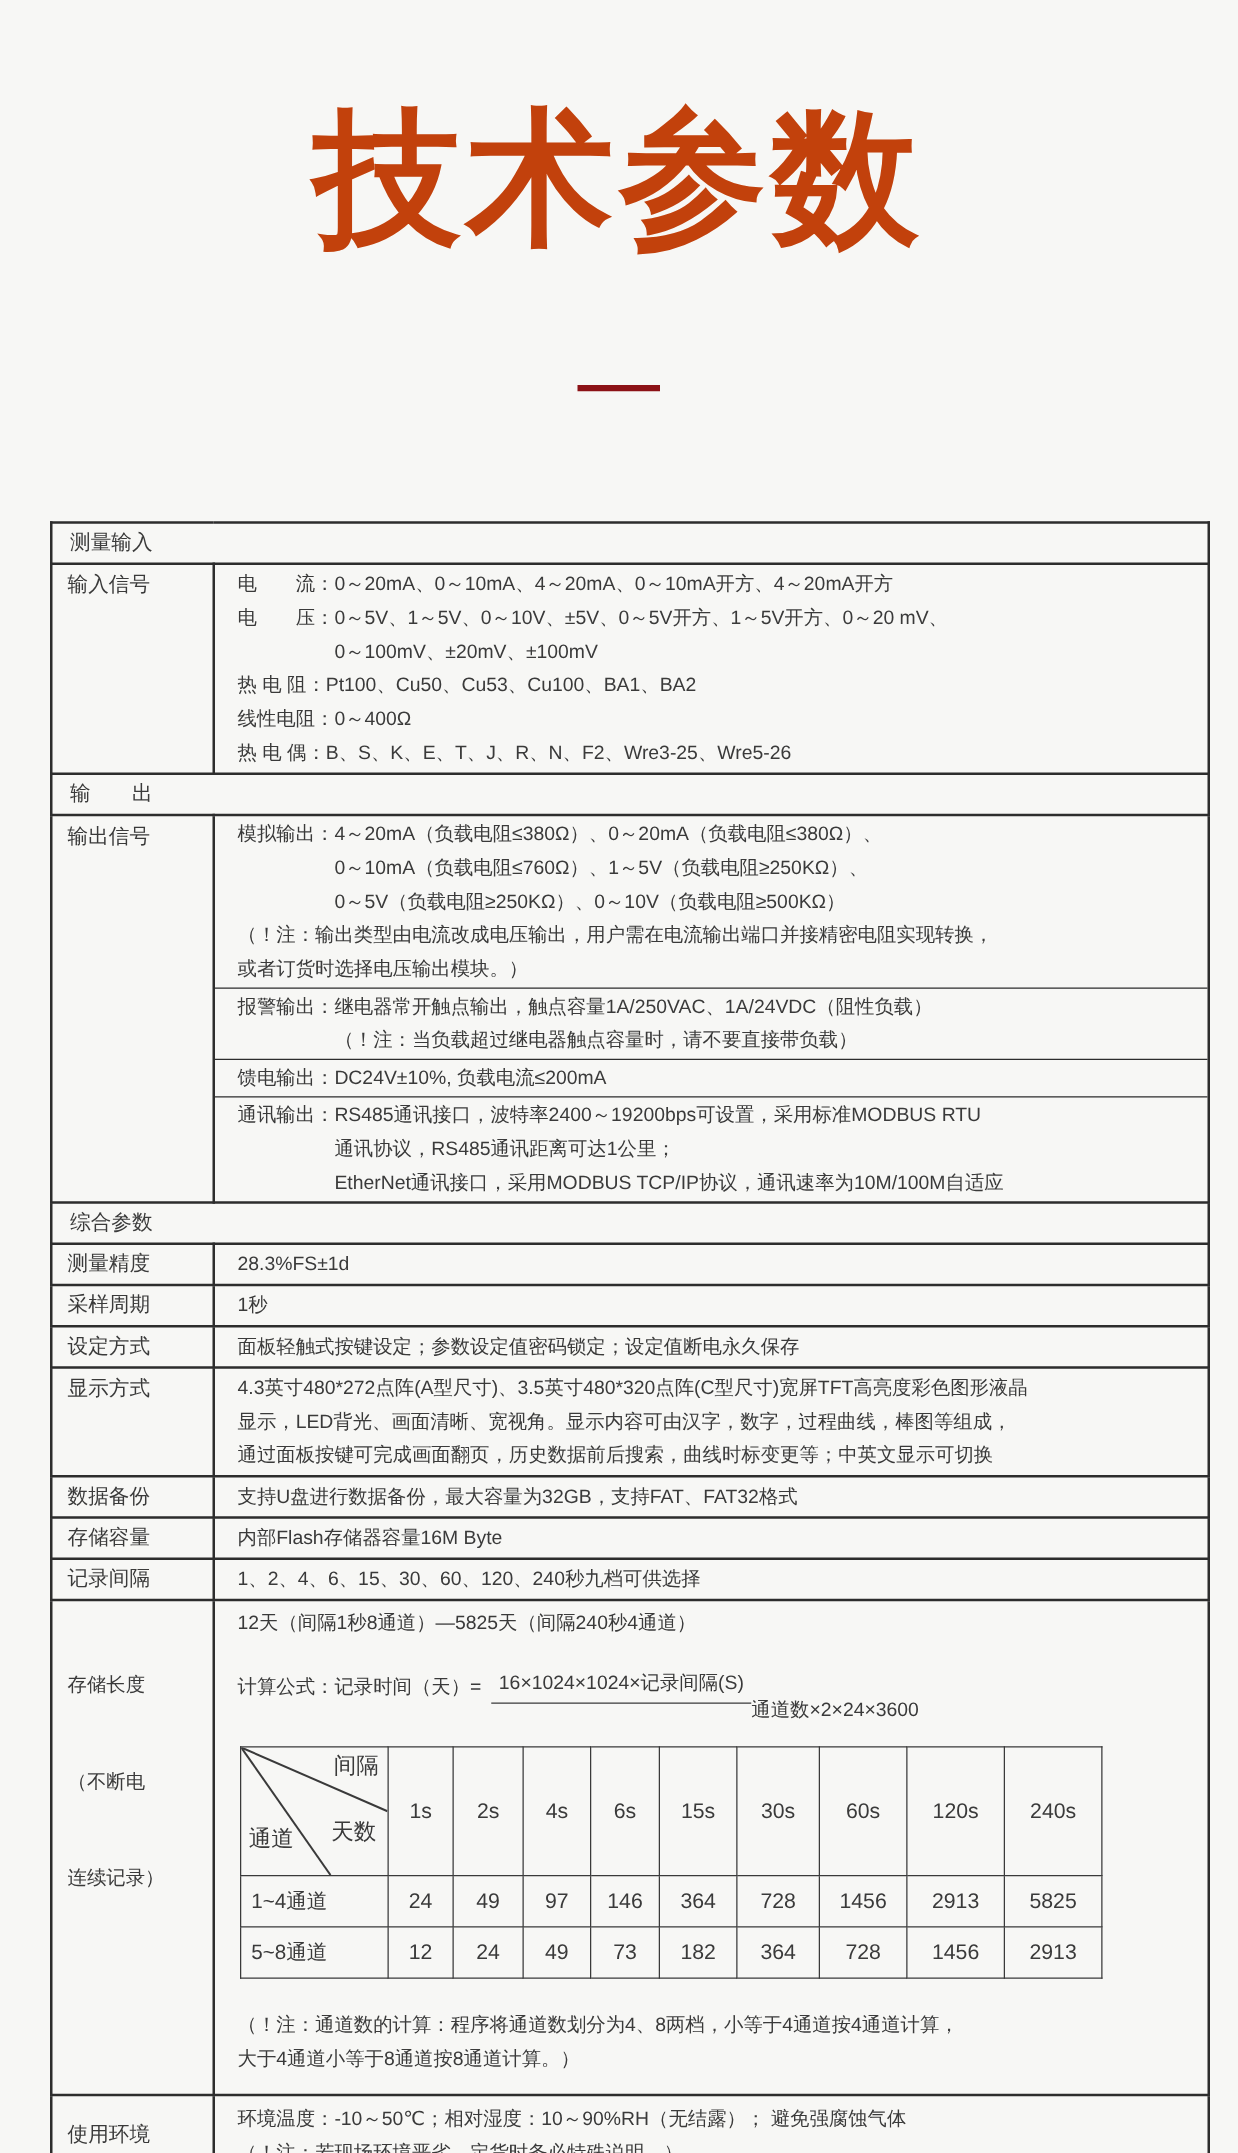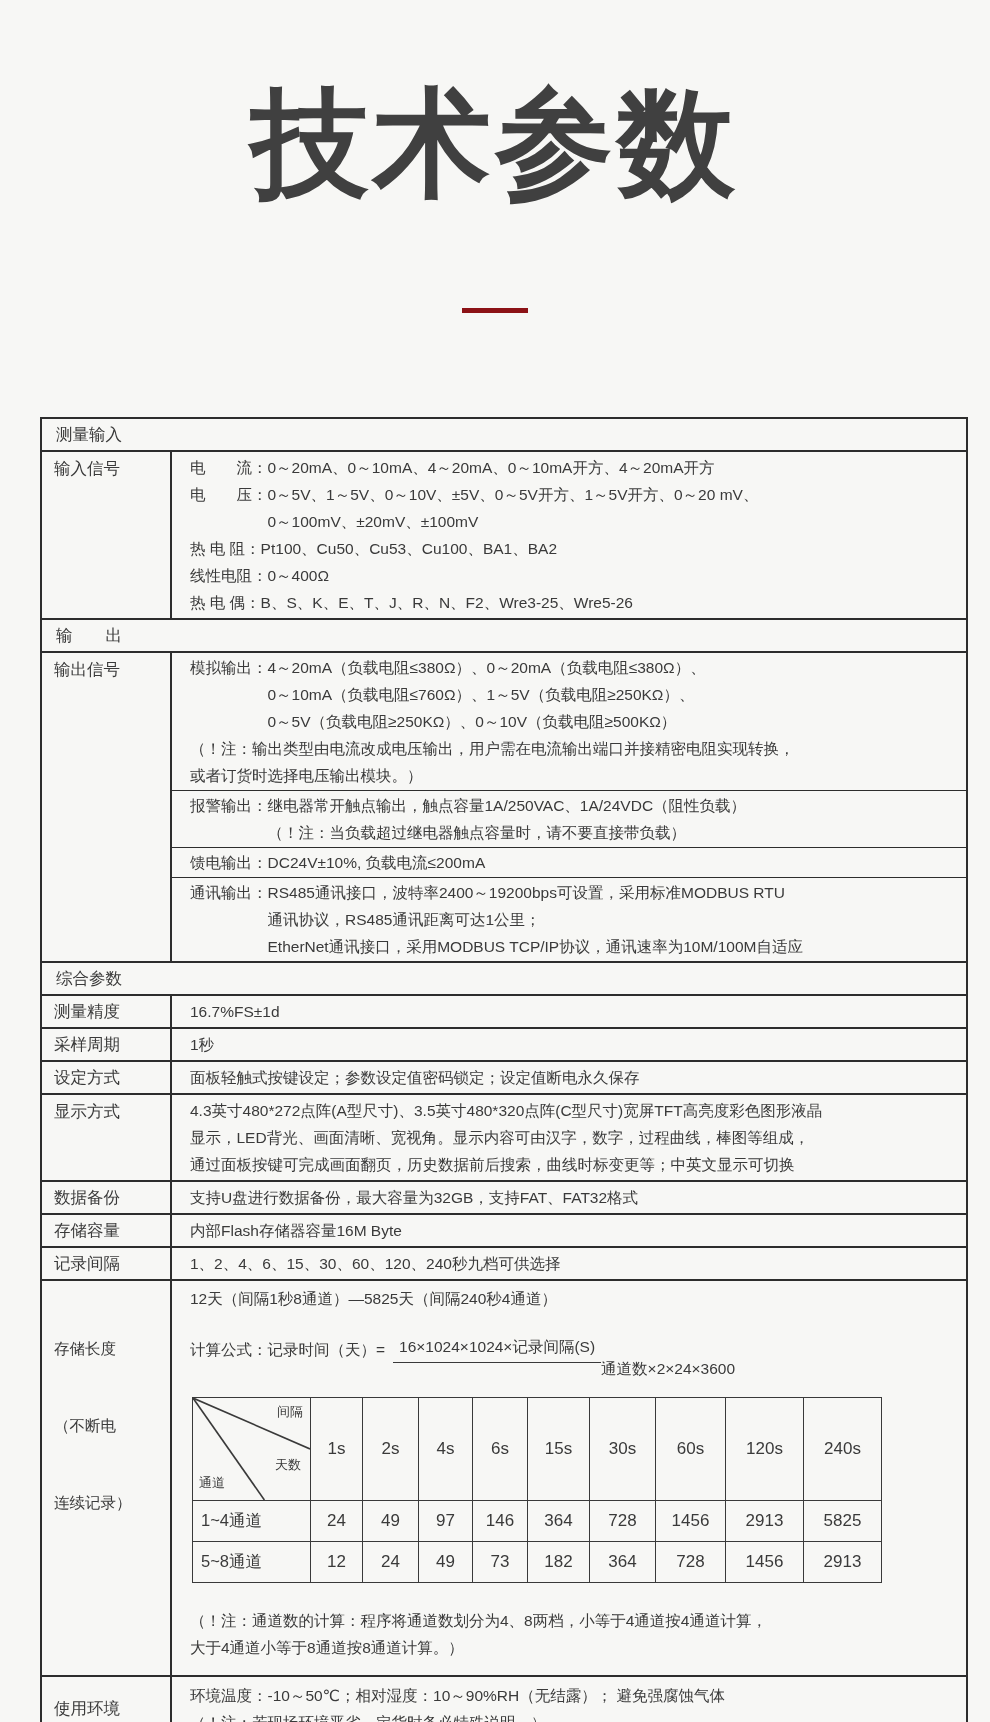--- a/index.html
+++ b/index.html
@@ -9,21 +9,21 @@
     font-family:"Liberation Sans","DejaVu Sans",sans-serif;
     color:#333;
     -webkit-font-smoothing:antialiased;
   }
   
   .hero{ text-align:center; }
   .hero h1{
     margin:0; padding-top:76px;
     font-size:118px; line-height:1.15;
     font-weight:900; letter-spacing:4px;
-    color:#404040;
+    color:#c2410c;
   }
   .accent-line{
     width:66px; height:5px;
     margin:96px auto 0;
     background:#8c1216;
   }
   
   table.spec{
     margin:104px 0 0 40px;
     width:928px;
@@ -94,25 +94,25 @@
     color:#3a3a3a;
     text-align:center;
     background:transparent;
   }
   table.days thead th{ height:100px; vertical-align:middle; }
   table.days tbody td{ height:38px; }
   table.days td.rowlbl{ text-align:left; padding-left:8px; font-size:16.5px;margin-left:24px; }
   th.corner{ position:relative; padding:0; }
   th.corner svg{ position:absolute; left:0; top:0; width:100%; height:100%; }
   th.corner .c-lab{
-    position:absolute; font-size:13px; line-height:18px; color:#3a3a3a;
+    position:absolute; font-size:18px; line-height:18px; color:#3a3a3a;
   }
   th.corner .c-interval{ top:5px;  right:7px; }
   th.corner .c-days{     top:58px; right:9px; }
-  th.corner .c-channel{  bottom:8px; left:6px; }
+  th.corner .c-channel{  bottom:20px; left:6px; }
   
   tr.roomy td{ padding-top:5px; padding-bottom:5px; }
 </style>
 </head>
 <body>
 
 <div class="hero">
   <h1>技术参数</h1>
   <div class="accent-line"></div>
 </div>
@@ -169,21 +169,21 @@
     </td>
   </tr>
 
   <tr class="section">
     <td colspan="2">综合参数</td>
   </tr>
 
   <tr>
     <td class="lbl">测量精度</td>
     <td class="content">
-          <div class="line">16.7%FS±1d</div>
+          <div class="line">28.3%FS±1d</div>
         </td>
   </tr>
 
   <tr>
     <td class="lbl">采样周期</td>
     <td class="content">
           <div class="line">1秒</div>
         </td>
   </tr>
 

